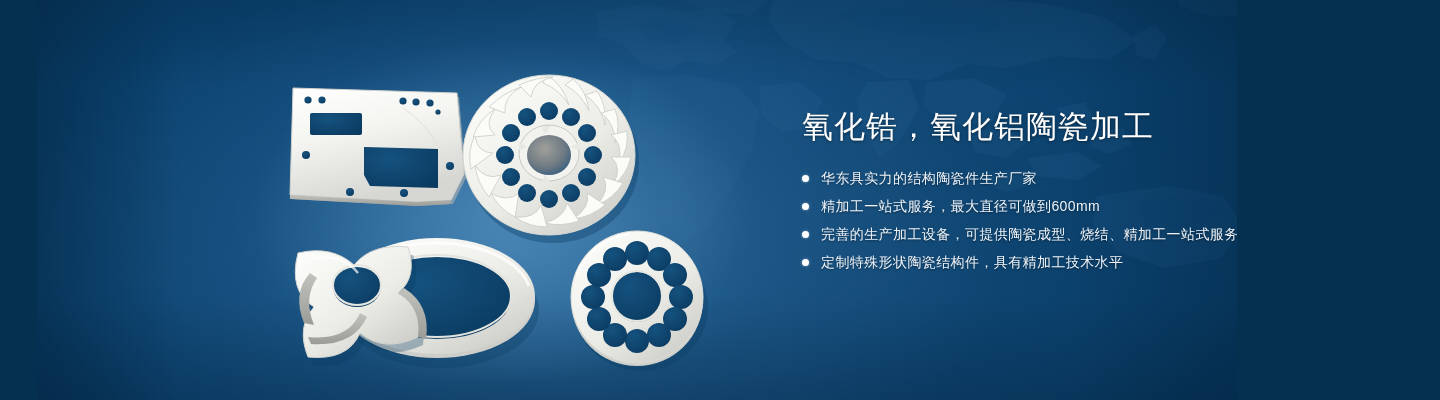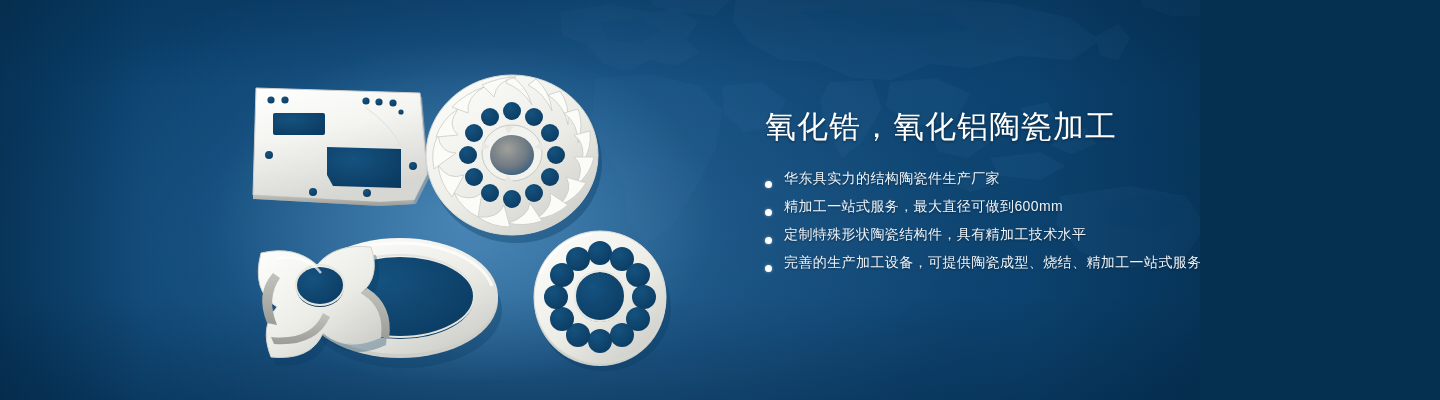--- a/index.html
+++ b/index.html
@@ -11,20 +11,21 @@
   body {
     font-family: "Liberation Sans", "DejaVu Sans", sans-serif;
   }
 
   .banner {
     position: relative;
     width: 1200px;
     height: 400px;
     overflow: hidden;
     background: #14532d;
+    margin-left: 37px;
   }
 
   
   .bg-base {
     position: absolute;
     inset: 0;
     background:
       radial-gradient(ellipse 760px 420px at 470px 250px,
          rgba(60,125,175,0.55) 0%,
          rgba(40,100,150,0.30) 38%,
@@ -78,21 +79,21 @@
     text-shadow: 0 1px 3px rgba(0,0,0,0.45);
     white-space: nowrap;
   }
   .bullets {
     list-style: none;
     margin: 0;
     padding: 0;
   }
   .bullet {
     display: flex;
-    align-items: flex-end;
+    align-items: center;
     margin-bottom: 8px;
     white-space: nowrap;
   }
   .bullet:last-child { margin-bottom: 0; }
   .dot {
     width: 7px;
     height: 7px;
     border-radius: 50%;
     background: #ffffff;
     flex: 0 0 7px;
@@ -340,22 +341,22 @@
       <li class="bullet">
         <span class="dot"></span>
         <span class="bullet-text">华东具实力的结构陶瓷件生产厂家</span>
       </li>
       <li class="bullet">
         <span class="dot"></span>
         <span class="bullet-text">精加工一站式服务，最大直径可做到600mm</span>
       </li>
       <li class="bullet">
         <span class="dot"></span>
-        <span class="bullet-text">定制特殊形状陶瓷结构件，具有精加工技术水平</span>
+        <span class="bullet-text">完善的生产加工设备，可提供陶瓷成型、烧结、精加工一站式服务</span>
       </li>
       <li class="bullet">
         <span class="dot"></span>
-        <span class="bullet-text">完善的生产加工设备，可提供陶瓷成型、烧结、精加工一站式服务</span>
+        <span class="bullet-text">定制特殊形状陶瓷结构件，具有精加工技术水平</span>
       </li>
     </ul>
   </div>
 
 </div>
 
 </body></html>

